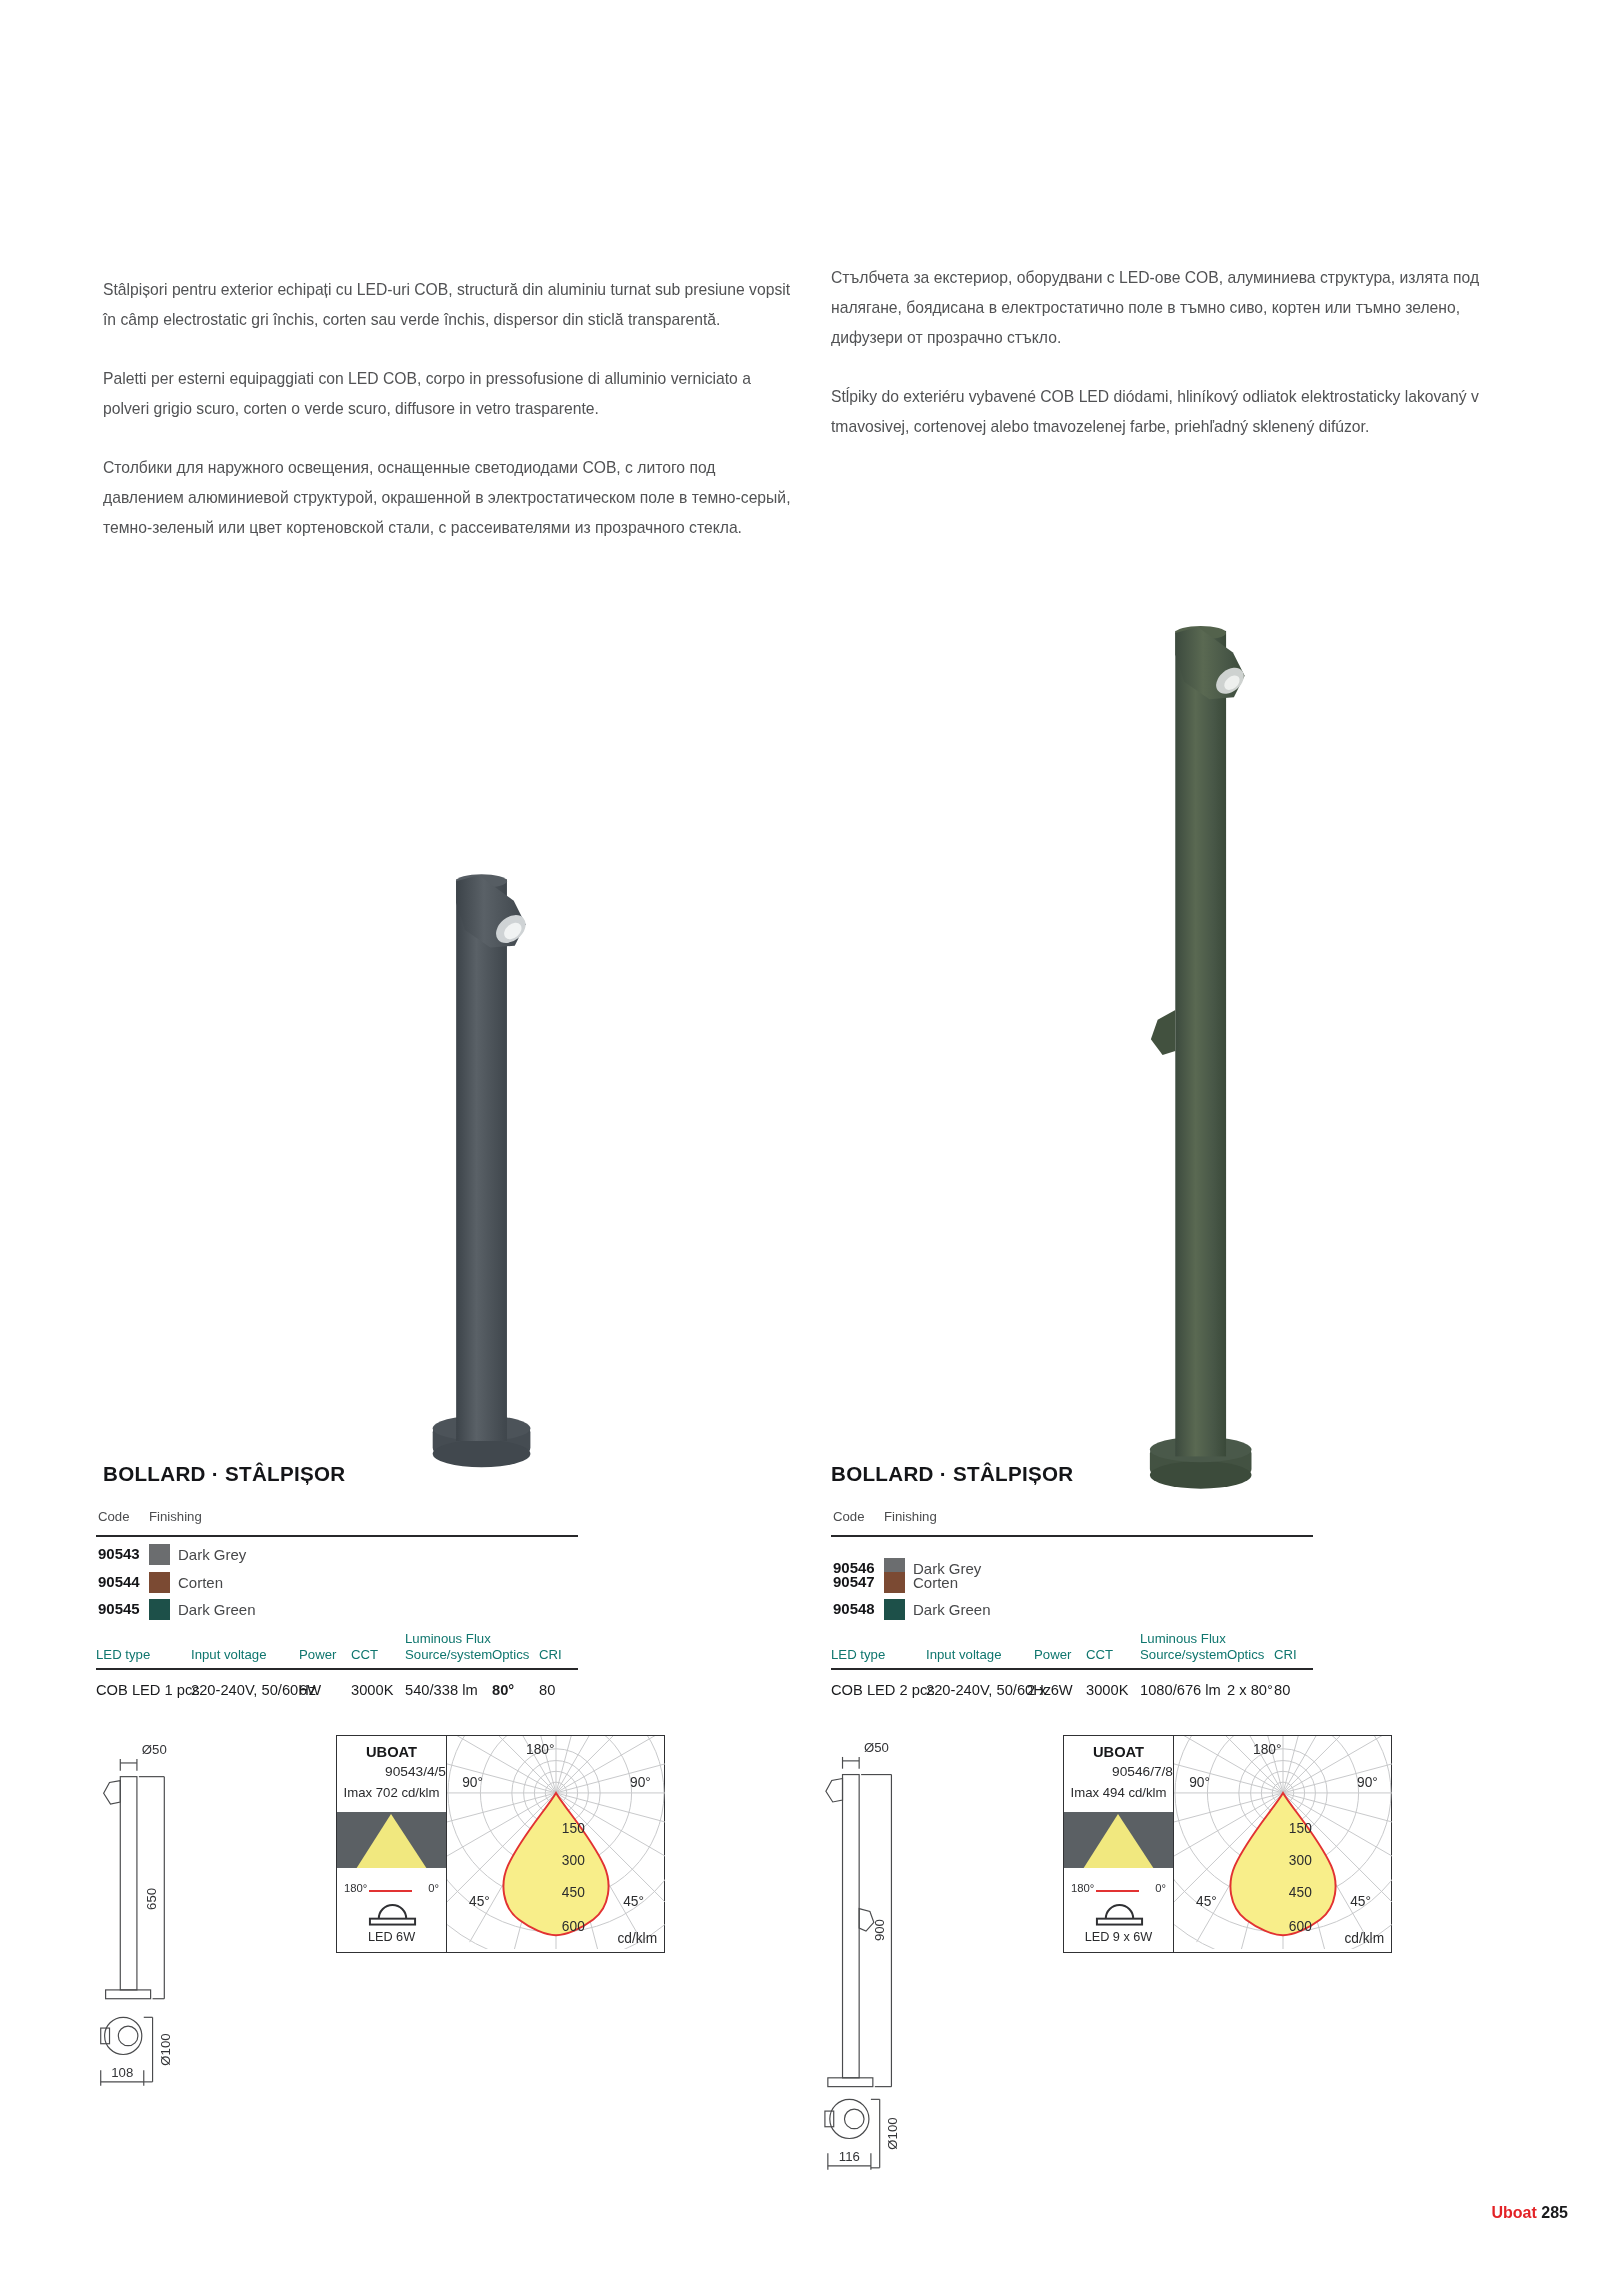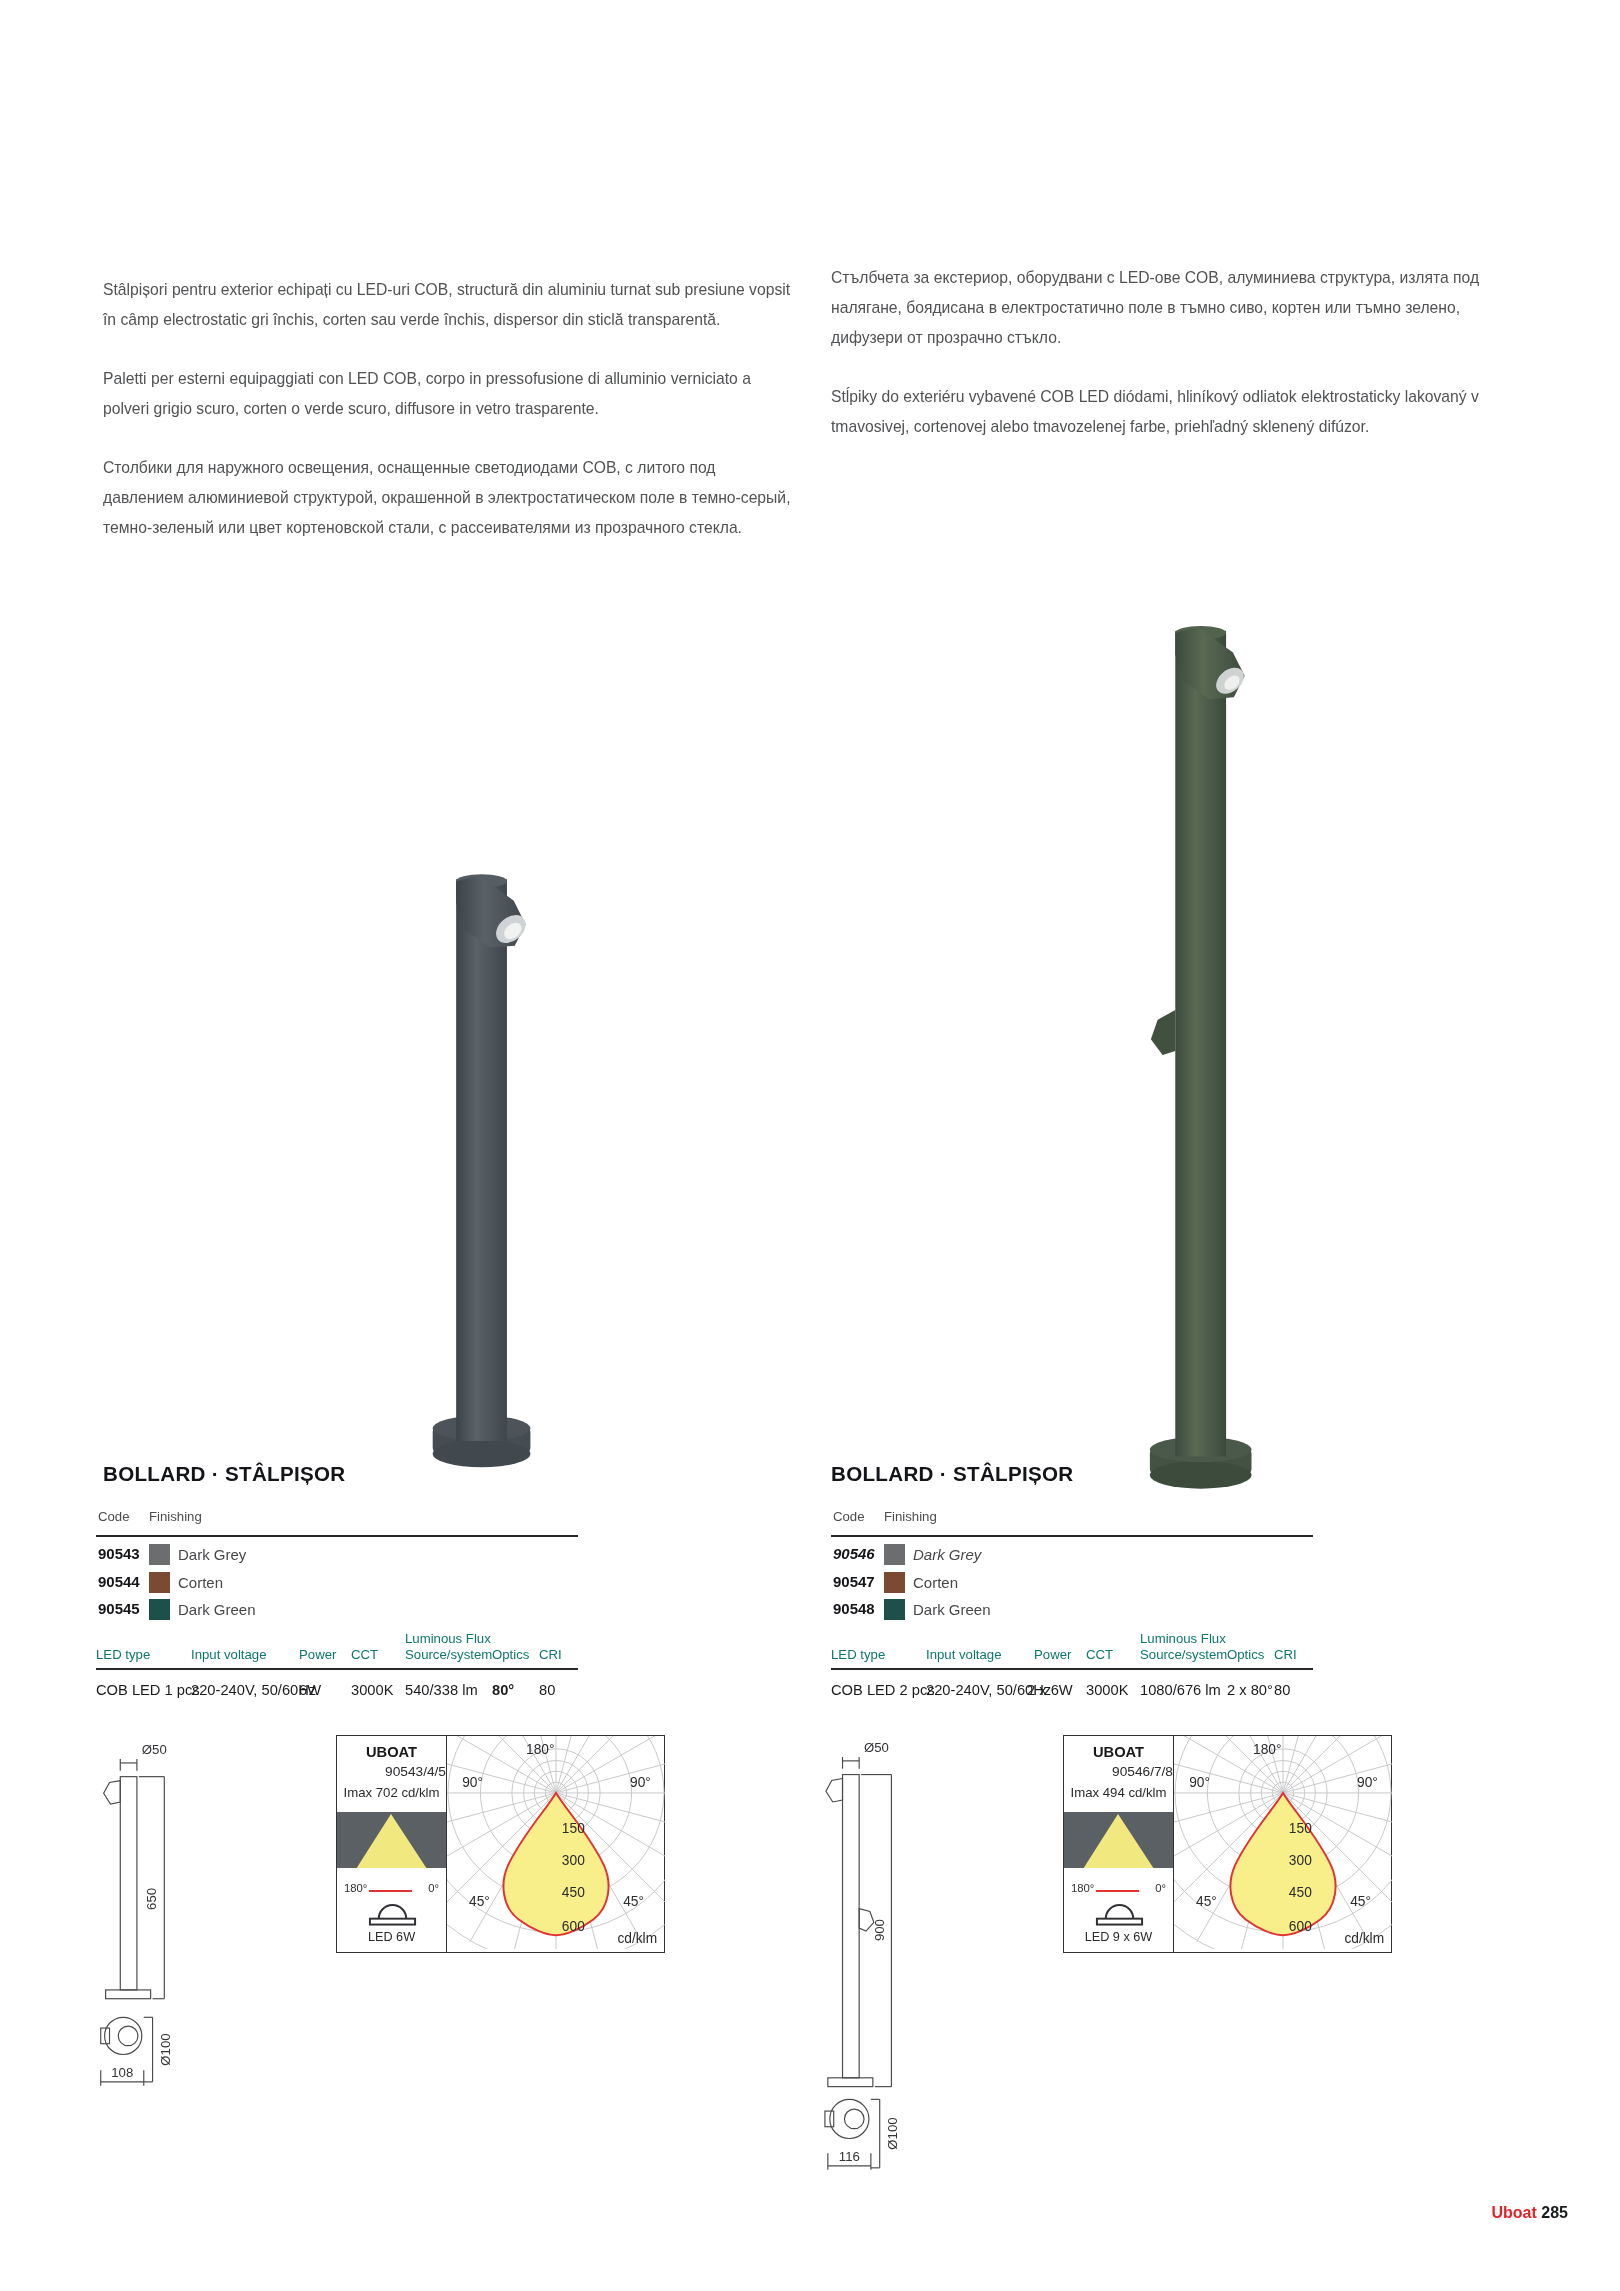--- a/index.html
+++ b/index.html
@@ -239,21 +239,21 @@
     <text x="214" y="211" text-anchor="end">cd/klm</text>
   </svg>
 </div>
 
 <div class="abs heading" style="left:831px;top:1462px;">BOLLARD · STÂLPIȘOR</div>
 
 <div class="tbl" style="left:831px;top:1509px;height:127px;">
   <span class="fin-head" style="left:2px;">Code</span>
   <span class="fin-head" style="left:53px;">Finishing</span>
   <div class="rule" style="top:25.5px;"></div>
-  <div class="fin-row" style="top:33px;font-style:italic;">
+  <div class="fin-row" style="top:47px;">
     <span class="code">90546</span>
     <span class="swatch" style="background: rgb(107, 109, 111);"></span>
     <span class="fin-name">Dark Grey</span>
   </div>
   <div class="fin-row" style="top:61px;">
     <span class="code">90547</span>
     <span class="swatch" style="background: rgb(123, 74, 51);"></span>
     <span class="fin-name">Corten</span>
   </div>
   <div class="fin-row" style="top:88px;">

